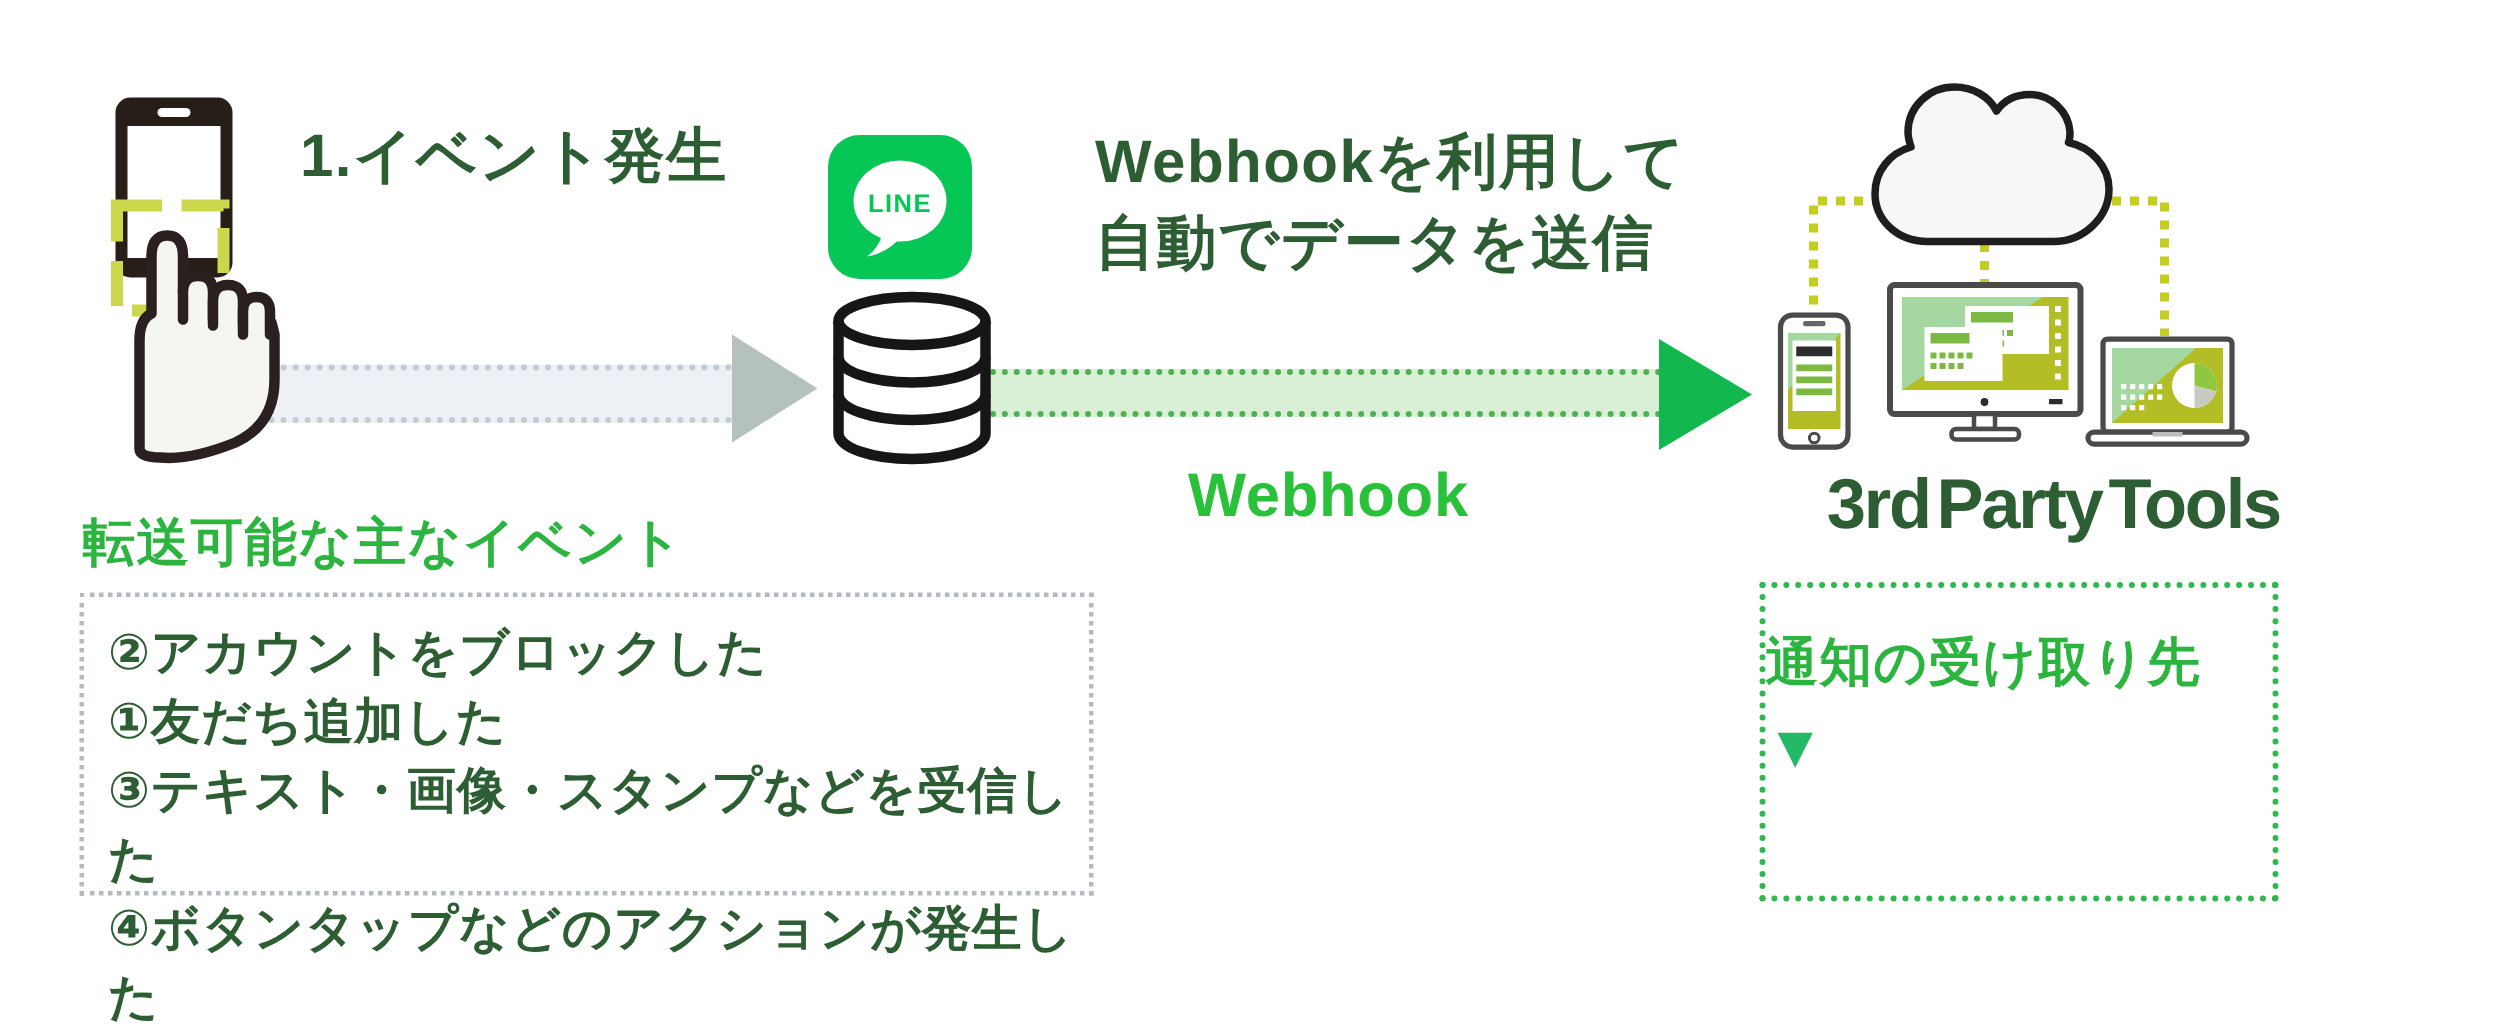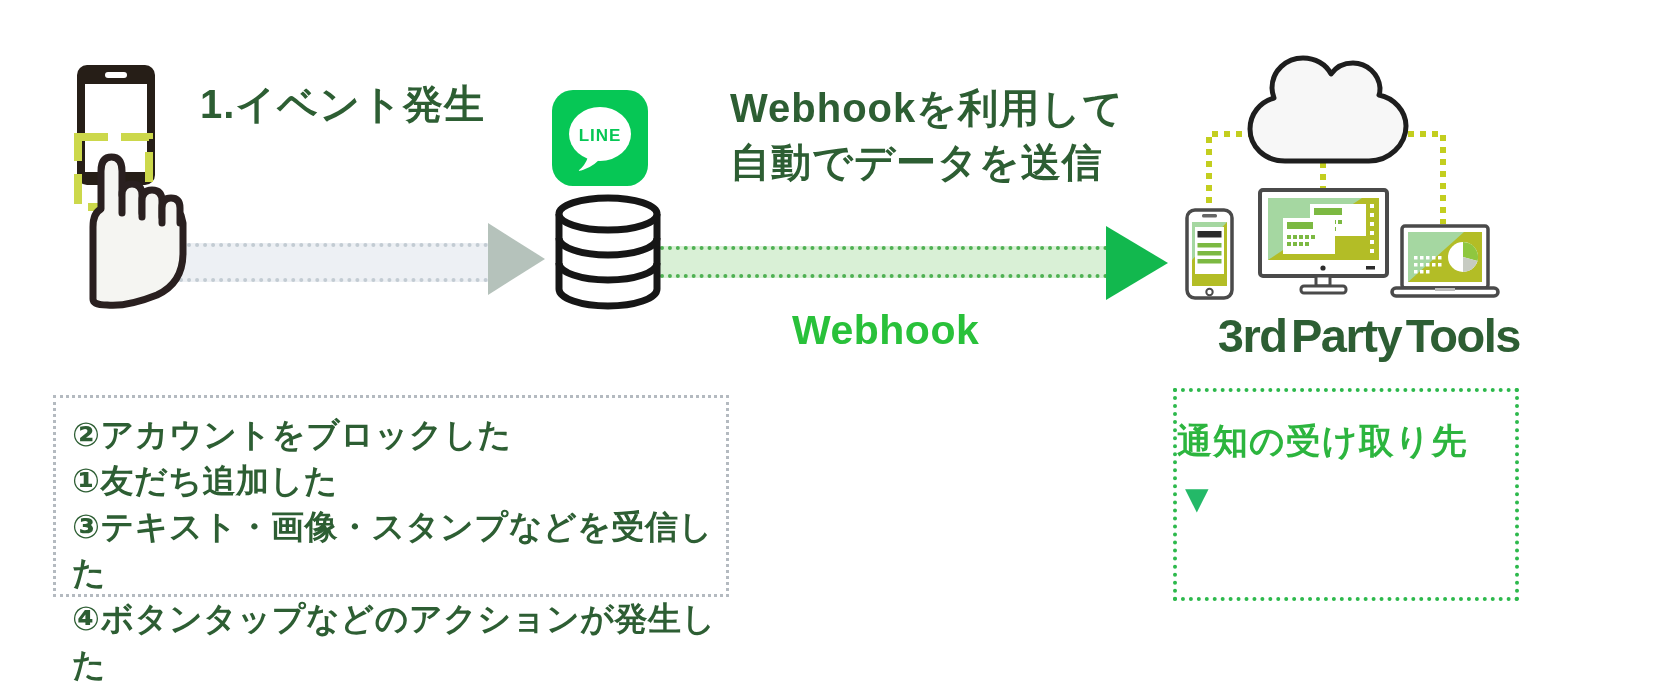--- a/index.html
+++ b/index.html
@@ -189,20 +189,21 @@
       <circle cx="283" cy="207" r="15" fill="#ffffff"></circle>
       <path d="M283 207 L283 192 A15 15 0 0 1 297.5 211 Z" fill="#8fc73f"></path>
       <path d="M283 207 L297.5 211 A15 15 0 0 1 283 222 Z" fill="#c7cbc2"></path>
       <rect x="212" y="238" width="106" height="8" rx="4" fill="#ffffff" stroke="#4a4a4a" stroke-width="3.5"></rect>
       <rect x="255" y="238" width="20" height="3" fill="#bbbbbb"></rect>
     </g>
   </svg>
 
   <div class="abs tp-title" style="left:1160px; top:308px; width:360px;">3rd Party Tools</div>
 
+  <div class="abs events-title" style="left:55px; top:338px;">転送可能な主なイベント</div>
   <div class="abs events-box" style="left:53px; top:395px;">
     <div class="event-item">②アカウントをブロックした</div>
     <div class="event-item">①友だち追加した</div>
     <div class="event-item">③テキスト・画像・スタンプなどを受信した</div>
     <div class="event-item">④ボタンタップなどのアクションが発生した</div>
   </div>
 
   <div class="abs receiver-box" style="left:1173px; top:388px;">
     <div class="receiver-title">通知の受け取り先</div>
     <div class="receiver-arrow">▼</div>

